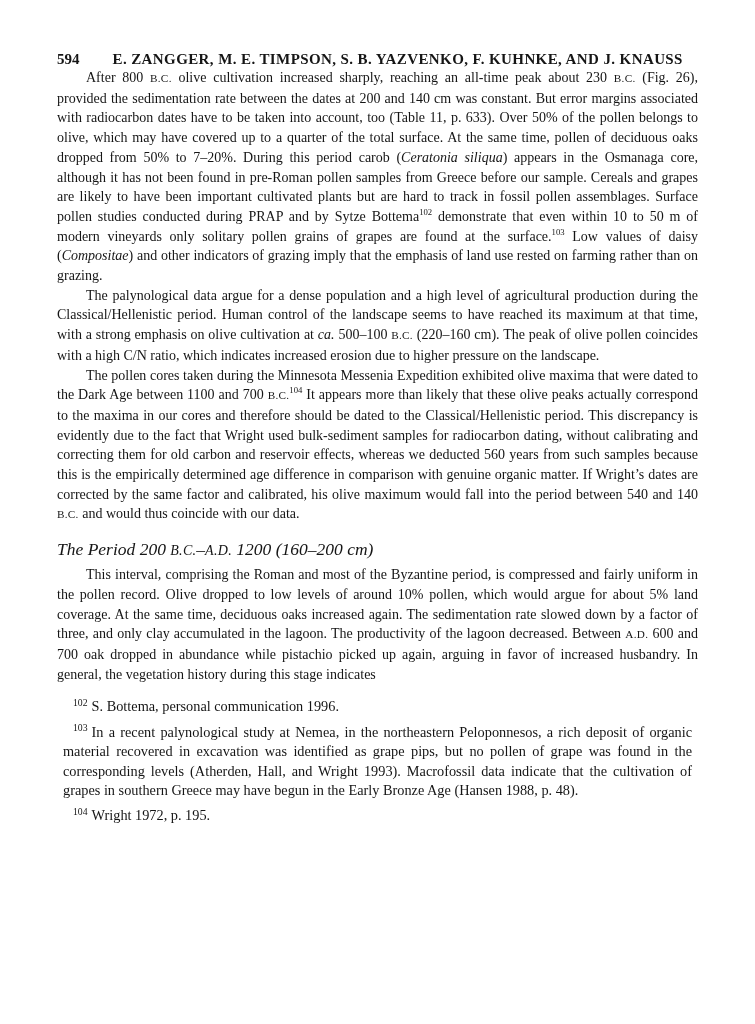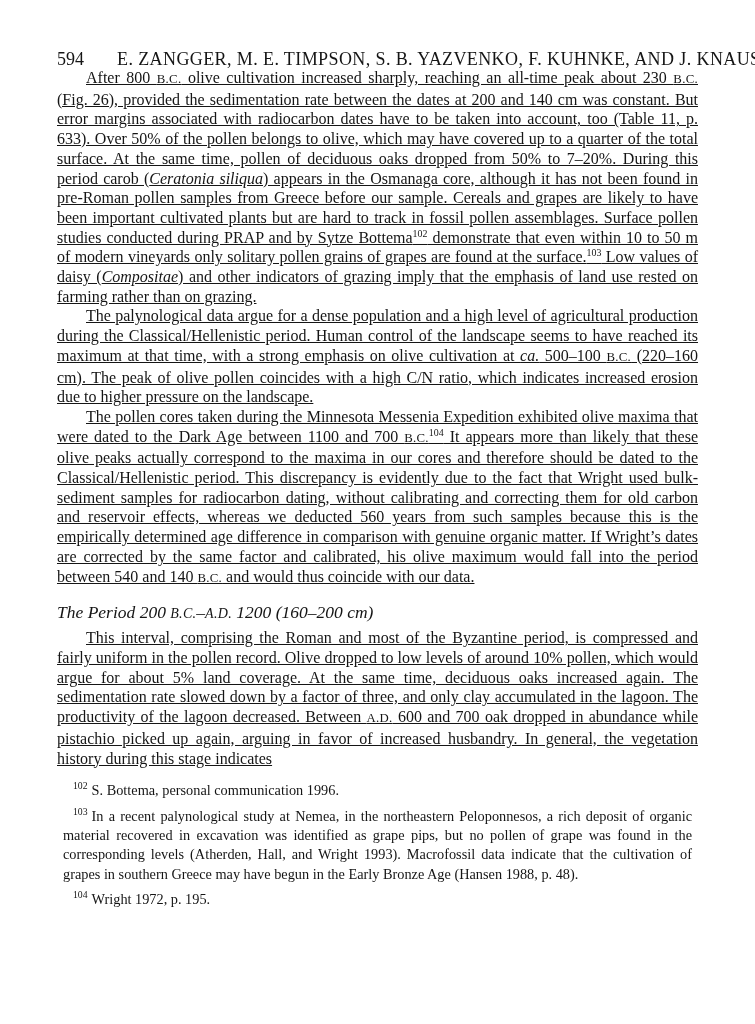--- a/index.html
+++ b/index.html
@@ -15,41 +15,41 @@
   }
   .content {
     position: absolute;
     left: 57px;
     top: 50px;
     width: 641px;
   }
   .running-head {
     display: flex;
     align-items: center;
-    font-size: 18px;
+    font-size: 15px;
     line-height: 18px;
     letter-spacing: 0.4px;
     white-space: nowrap;
+    font-weight: bold;
   }
   .running-head .pagenum { margin-right: 33px; letter-spacing: 0; }
   .section-heading {
     font-style: italic;
     font-weight: normal;
     font-size: 17.5px;
     line-height: 21px;
     margin: 21px 0 4px 0;
   }
   .section-heading.second { margin-top: 14px; margin-bottom: 4px; }
   .body-para {
     margin: 0;
-    font-size: 16px;
+    font-size: 14px;
     line-height: 19.7px;
     text-align: justify;
     text-indent: 29px;
-    text-decoration: underline;
   }
   .footnotes {
     margin-top: 13px;
     font-size: 14.3px;
     line-height: 19.4px;
   }
   .footnote {
     margin: 6px;
     text-align: justify;
     text-indent: 10px;

